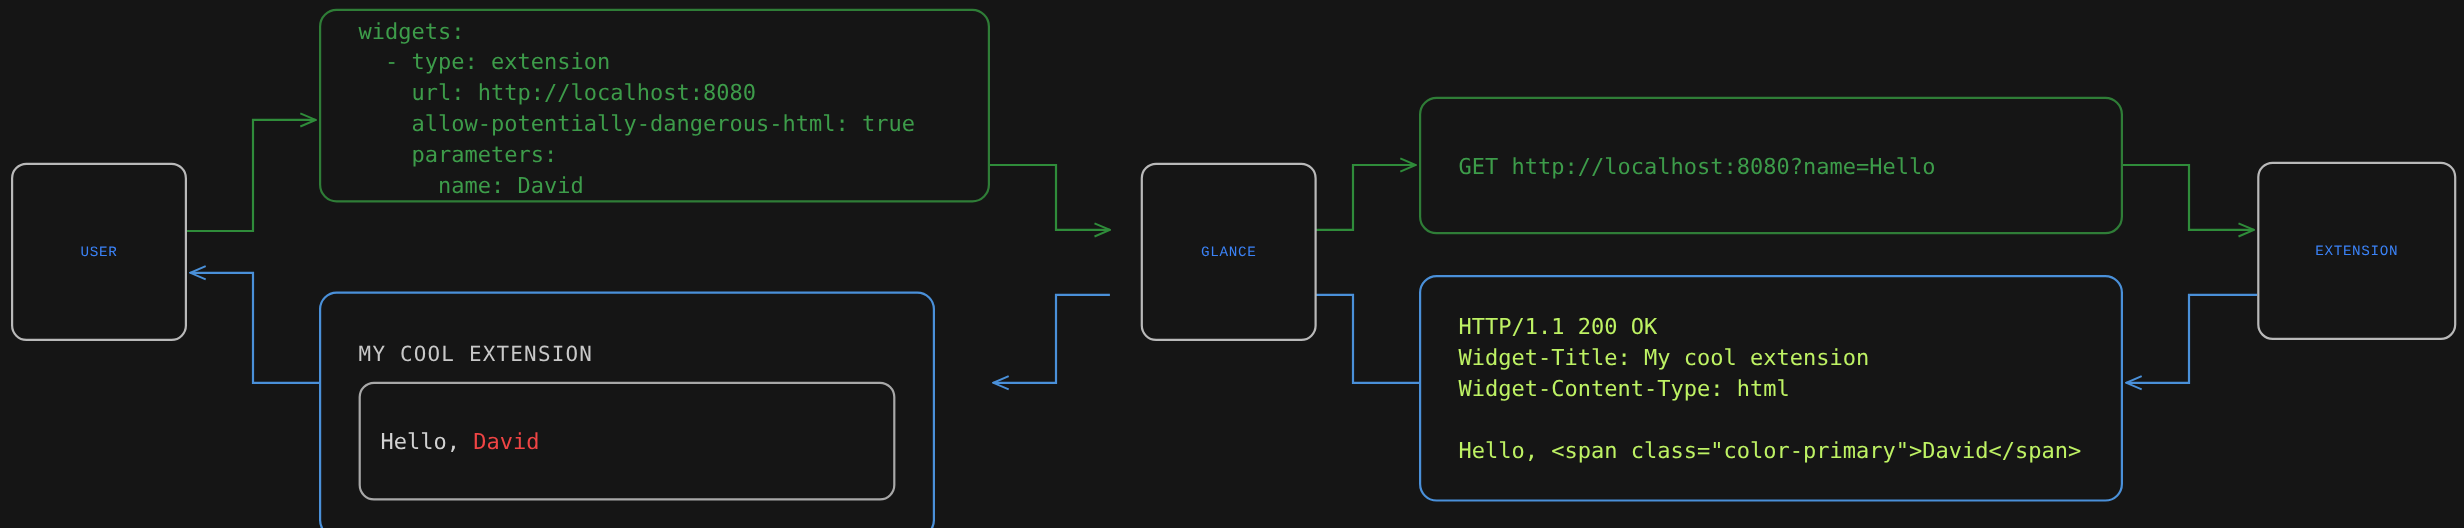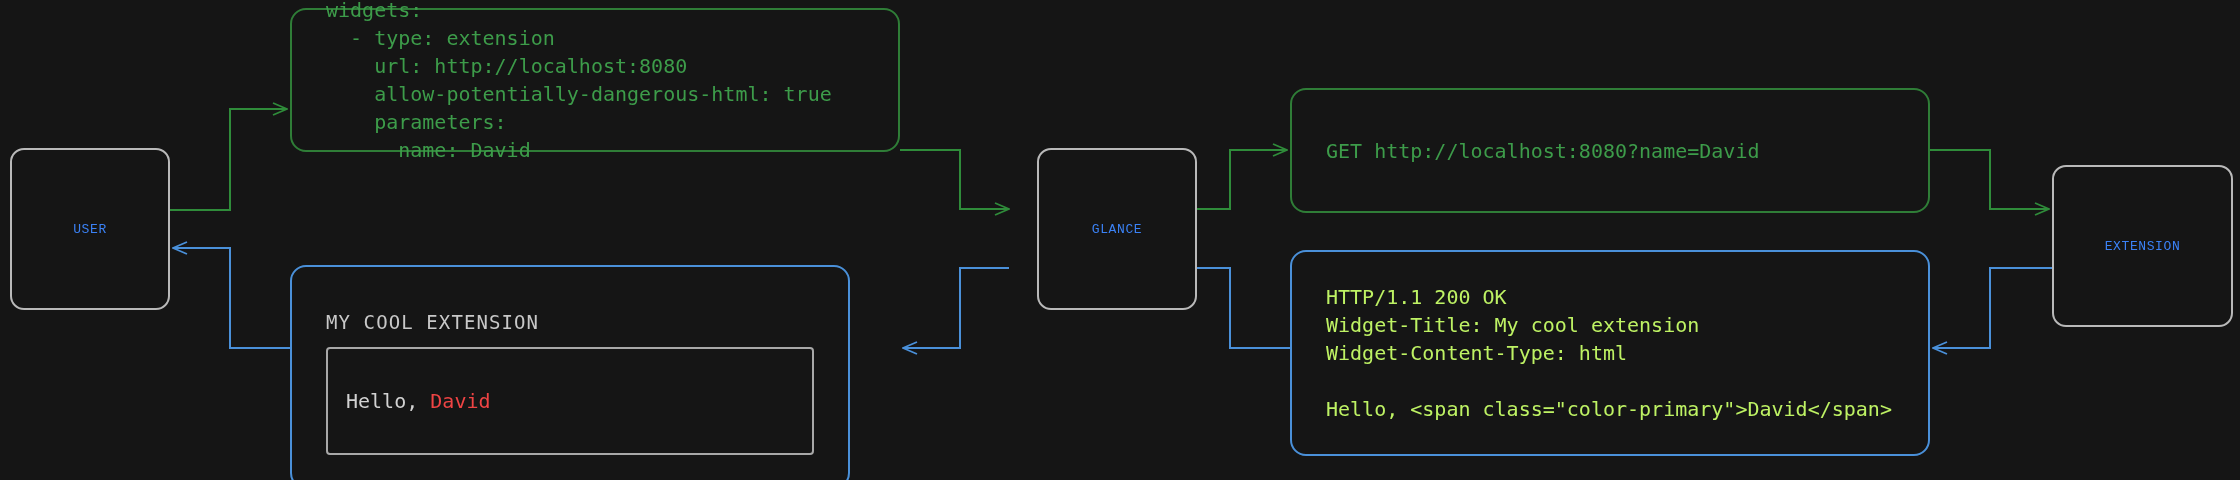--- a/index.html
+++ b/index.html
@@ -86,21 +86,21 @@
     color: #c8c8c8;
     font-family: "DejaVu Sans Mono", "Liberation Mono", monospace;
     font-size: 19px;
     letter-spacing: 1.1px;
     margin-top: 44px;
     margin-bottom: 14px;
     white-space: nowrap;
   }
   .widget-body {
     border: 2px solid #a8a8a8;
-    border-radius: 4px;
+    border-radius: 14px;
     height: 108px;
     display: flex;
     align-items: center;
     box-sizing: border-box;
     padding: 0 18px;
   }
   .widget-body-text {
     font-family: "DejaVu Sans Mono", "Liberation Mono", monospace;
     font-size: 20px;
     color: #d2d2d2;
@@ -141,35 +141,35 @@
   </svg>
 
   <div class="actor-node" style="left:10px; top:148px; width:160px; height:162px;">
     <span class="actor-label">USER</span>
   </div>
 
   <div class="actor-node" style="left:1037px; top:148px; width:160px; height:162px;">
     <span class="actor-label">GLANCE</span>
   </div>
 
-  <div class="actor-node" style="left:2052px; top:165px; width:181px; height:162px;">
+  <div class="actor-node" style="left:2052px; top:147px; width:181px; height:162px;">
     <span class="actor-label">EXTENSION</span>
   </div>
 
-  <div class="code-box green" style="left:290px; top:8px; width:610px; height:144px;">
+  <div class="code-box green" style="left:290px; top:8px; width:610px; height:176px;justify-content:flex-end;">
     <pre class="code-text green">widgets:
   - type: extension
     url: http://localhost:8080
     allow-potentially-dangerous-html: true
     parameters:
       name: David</pre>
   </div>
 
   <div class="code-box green" style="left:1290px; top:88px; width:640px; height:125px;">
-    <pre class="code-text green">GET http://localhost:8080?name=David</pre>
+    <pre class="code-text green">GET http://localhost:8080?name=Hello</pre>
   </div>
 
   <div class="code-box blue" style="left:1290px; top:250px; width:640px; height:206px;">
     <pre class="code-text blue">HTTP/1.1 200 OK
 Widget-Title: My cool extension
 Widget-Content-Type: html
 
 Hello, &lt;span class="color-primary"&gt;David&lt;/span&gt;</pre>
   </div>
 

